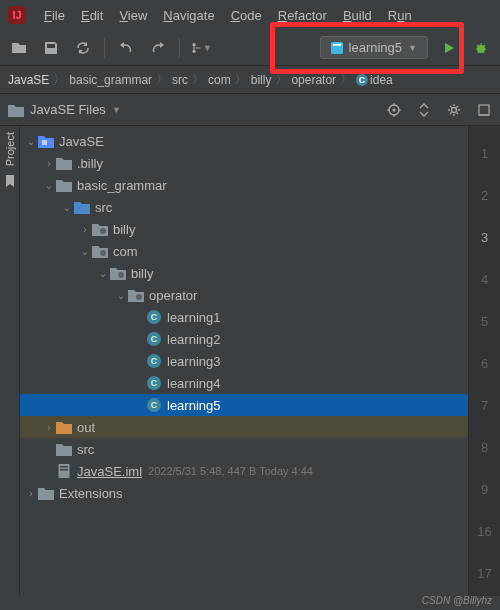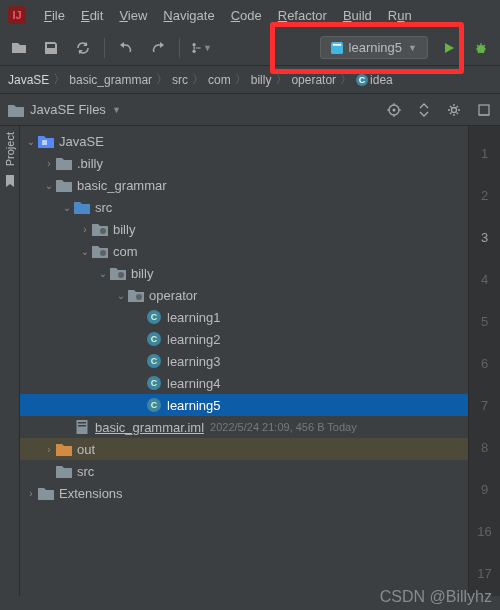--- a/index.html
+++ b/index.html
@@ -41,21 +41,21 @@
 .folder-ico { fill: #87939a; }
 .folder-orange { fill: #d28b45; }
 .module-ico { fill: #548af7; }
 
 .gutter { width: 32px; background: #313335; border-left: 1px solid #2b2b2b; display: flex; flex-direction: column; align-items: center; padding-top: 6px; }
 .gutter .ln { height: 42px; color: #606366; font-size: 13px; display: flex; align-items: center; }
 .gutter .ln.active { color: #a4a3a3; }
 
 .highlight-box { position: absolute; border: 5px solid #ff2e2e; border-radius: 3px; pointer-events: none; }
 
-.watermark { position: absolute; bottom: 4px; right: 8px; font-size: 16px; color: #8a8a8a; }
+.watermark { position: absolute; bottom: 4px; right: 8px; font-size: 10px; color: #8a8a8a; font-style: italic; }
 
 svg { display: block; }
 </style>
 </head>
 <body>
 
 <div class="menubar">
   <div class="logo">IJ</div>
   <div class="menu-item"><u>F</u><span></span>ile</div>
   <div class="menu-item"><u>E</u>dit</div>
@@ -299,47 +299,47 @@
     </div>
     <div class="tree-row selected" style="padding-left:126px">
       <span class="ico">
           <svg width="14" height="14" viewBox="0 0 14 14">
             <circle cx="7" cy="7" r="7" fill="#3e86a0"></circle>
             <text x="7" y="10" text-anchor="middle" fill="#d8f5c7" font-size="9" font-weight="bold">C</text>
           </svg>
         </span>
       <span>learning5</span>
     </div>
-    <div class="tree-row" style="padding-left:54px">
+    <div class="tree-row out" style="padding-left:22px">
+      <span class="arrow">›</span>
+      <span class="ico">
+          <svg width="16" height="13" viewBox="0 0 16 13">
+            <path class="folder-orange" d="M0 1h6l2 2h8v10H0z"></path>
+          </svg>
+        </span>
+      <span>out</span>
+    </div>
+    <div class="tree-row" style="padding-left:36px">
+      <span class="ico">
+          <svg width="16" height="13" viewBox="0 0 16 13">
+            <path class="folder-ico" d="M0 1h6l2 2h8v10H0z"></path>
+          </svg>
+        </span>
+      <span>src</span>
+    </div>
+    <div class="tree-row" style="padding-left:36px">
       <span class="ico">
           <svg width="14" height="14" viewBox="0 0 14 14">
             <rect width="11" height="14" x="1.5" fill="#87939a"></rect>
             <rect x="3" y="2" width="8" height="1.5" fill="#3c3f41"></rect>
             <rect x="3" y="5" width="8" height="1.5" fill="#3c3f41"></rect>
           </svg>
         </span>
-      <span style="text-decoration:underline">basic_grammar.iml</span>
-      <span class="meta">2022/5/24 21:09, 456 B Today</span>
-    </div>
-    <div class="tree-row out" style="padding-left:22px">
-      <span class="arrow">›</span>
-      <span class="ico">
-          <svg width="16" height="13" viewBox="0 0 16 13">
-            <path class="folder-orange" d="M0 1h6l2 2h8v10H0z"></path>
-          </svg>
-        </span>
-      <span>out</span>
-    </div>
-    <div class="tree-row" style="padding-left:36px">
-      <span class="ico">
-          <svg width="16" height="13" viewBox="0 0 16 13">
-            <path class="folder-ico" d="M0 1h6l2 2h8v10H0z"></path>
-          </svg>
-        </span>
-      <span>src</span>
+      <span style="text-decoration:underline">JavaSE.iml</span>
+      <span class="meta">2022/5/31 5:48, 447 B Today 4:44</span>
     </div>
     <div class="tree-row" style="padding-left:4px">
       <span class="arrow">›</span>
       <span class="ico">
           <svg width="16" height="13" viewBox="0 0 16 13">
             <path class="folder-ico" d="M0 1h6l2 2h8v10H0z"></path>
           </svg>
         </span>
       <span>Extensions</span>
     </div>

